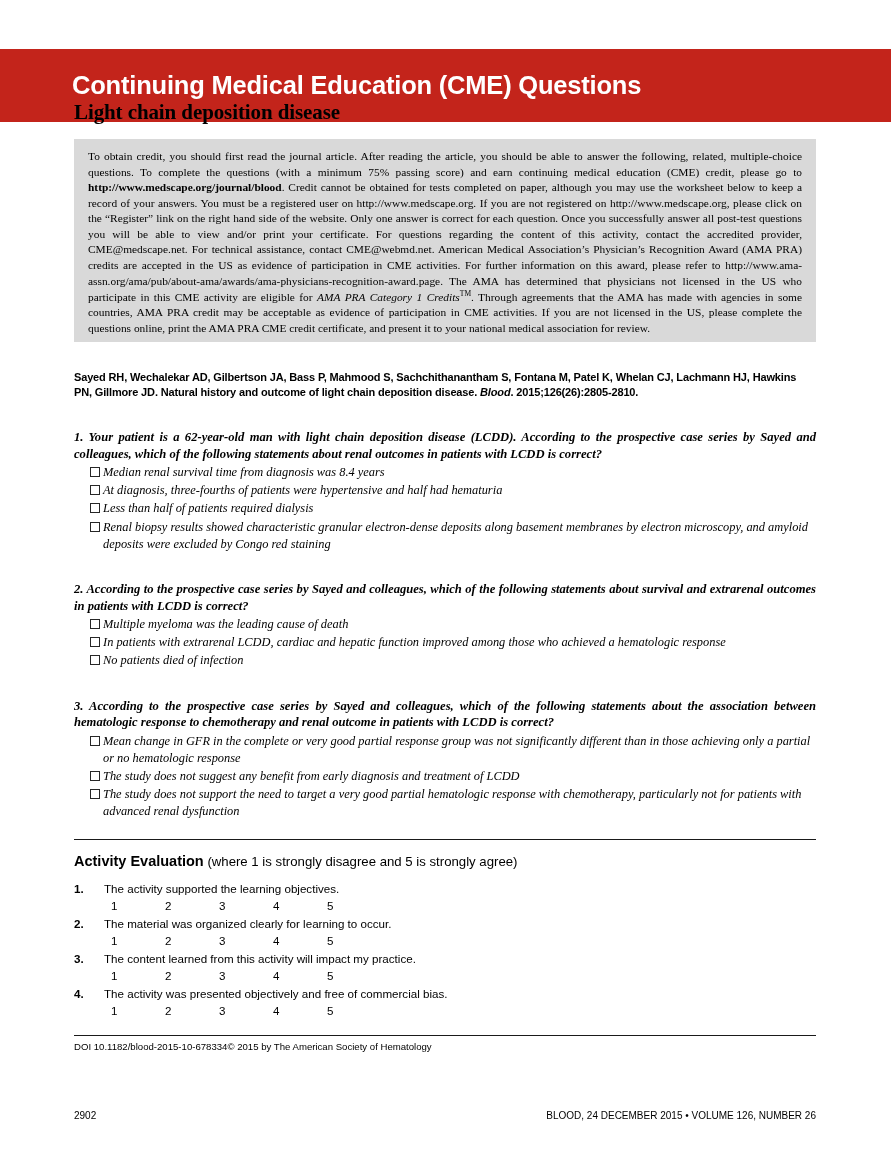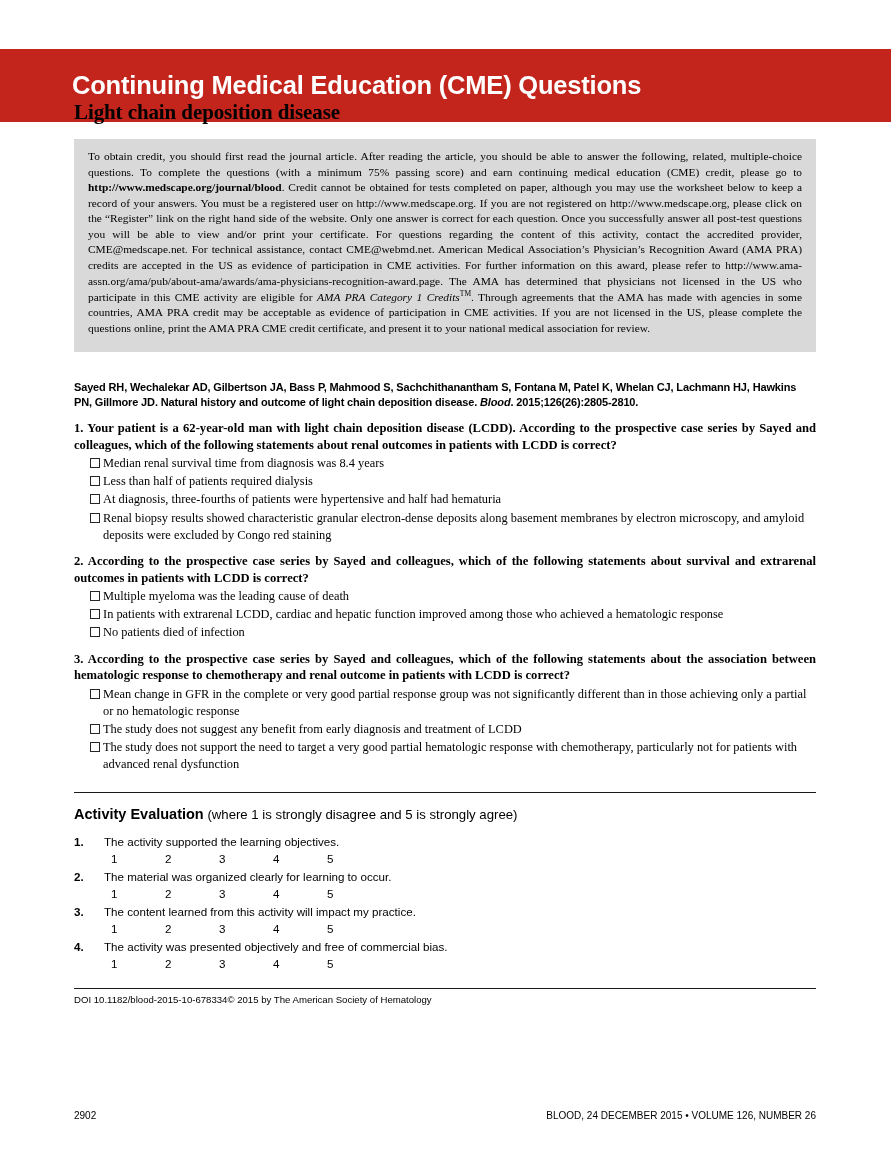--- a/index.html
+++ b/index.html
@@ -51,21 +51,21 @@
     font-family: "Liberation Serif", serif;
     font-weight: bold;
     font-size: 21px;
     margin: 0 0 14px 0;
     letter-spacing: -0.1px;
   }
 
   
   .info-box {
     background: #d9d9d9;
-    padding: 10px 14px 15px 14px;
+    padding: 10px 14px 5px 14px;
     box-sizing: border-box;
     width: 742px;
   }
   .info-box p {
     margin: 0;
     font-size: 11.4px;
     line-height: 1.365;
     text-align: justify;
     text-justify: inter-word;
     hyphens: none;
@@ -79,21 +79,21 @@
     margin-top: 28px;
     font-family: "Liberation Sans", sans-serif;
     font-weight: bold;
     font-size: 11px;
     line-height: 1.42;
     letter-spacing: -0.15px;
   }
   .citation i { font-style: italic; }
 
   
-  .question-block { margin-top: 9px; }
+  .question-block { margin-top: 28px; font-style: italic; }
   .q-stem {
     font-family: "Liberation Serif", serif;
     font-weight: bold;
     font-size: 12.6px;
     line-height: 1.33;
     text-align: justify;
     margin: 0;
   }
   .options { margin: 2px 0 0 0; padding: 0; list-style: none; }
   .option {
@@ -200,22 +200,22 @@
 
   <div class="citation">
     <span>Sayed RH, Wechalekar AD, Gilbertson JA, Bass P, Mahmood S, Sachchithanantham S, Fontana M, Patel K, Whelan CJ, Lachmann HJ, Hawkins PN, Gillmore JD. Natural history and outcome of light chain deposition disease. </span><i>Blood</i><span>. 2015;126(26):2805-2810.</span>
   </div>
 
   <div id="questions-container">
       <div class="question-block">
         <p class="q-stem">1. Your patient is a 62-year-old man with light chain deposition disease (LCDD). According to the prospective case series by Sayed and colleagues, which of the following statements about renal outcomes in patients with LCDD is correct?</p>
         <ul class="options">
           <li class="option"><span class="checkbox"></span><span>Median renal survival time from diagnosis was 8.4 years</span></li>
+          <li class="option"><span class="checkbox"></span><span>At diagnosis, three-fourths of patients were hypertensive and half had hematuria</span></li>
           <li class="option"><span class="checkbox"></span><span>Less than half of patients required dialysis</span></li>
-          <li class="option"><span class="checkbox"></span><span>At diagnosis, three-fourths of patients were hypertensive and half had hematuria</span></li>
           <li class="option"><span class="checkbox"></span><span>Renal biopsy results showed characteristic granular electron-dense deposits along basement membranes by electron microscopy, and amyloid deposits were excluded by Congo red staining</span></li>
         </ul>
       </div>
       <div class="question-block">
         <p class="q-stem">2. According to the prospective case series by Sayed and colleagues, which of the following statements about survival and extrarenal outcomes in patients with LCDD is correct?</p>
         <ul class="options">
           <li class="option"><span class="checkbox"></span><span>Multiple myeloma was the leading cause of death</span></li>
           <li class="option"><span class="checkbox"></span><span>In patients with extrarenal LCDD, cardiac and hepatic function improved among those who achieved a hematologic response</span></li>
           <li class="option"><span class="checkbox"></span><span>No patients died of infection</span></li>
         </ul>

